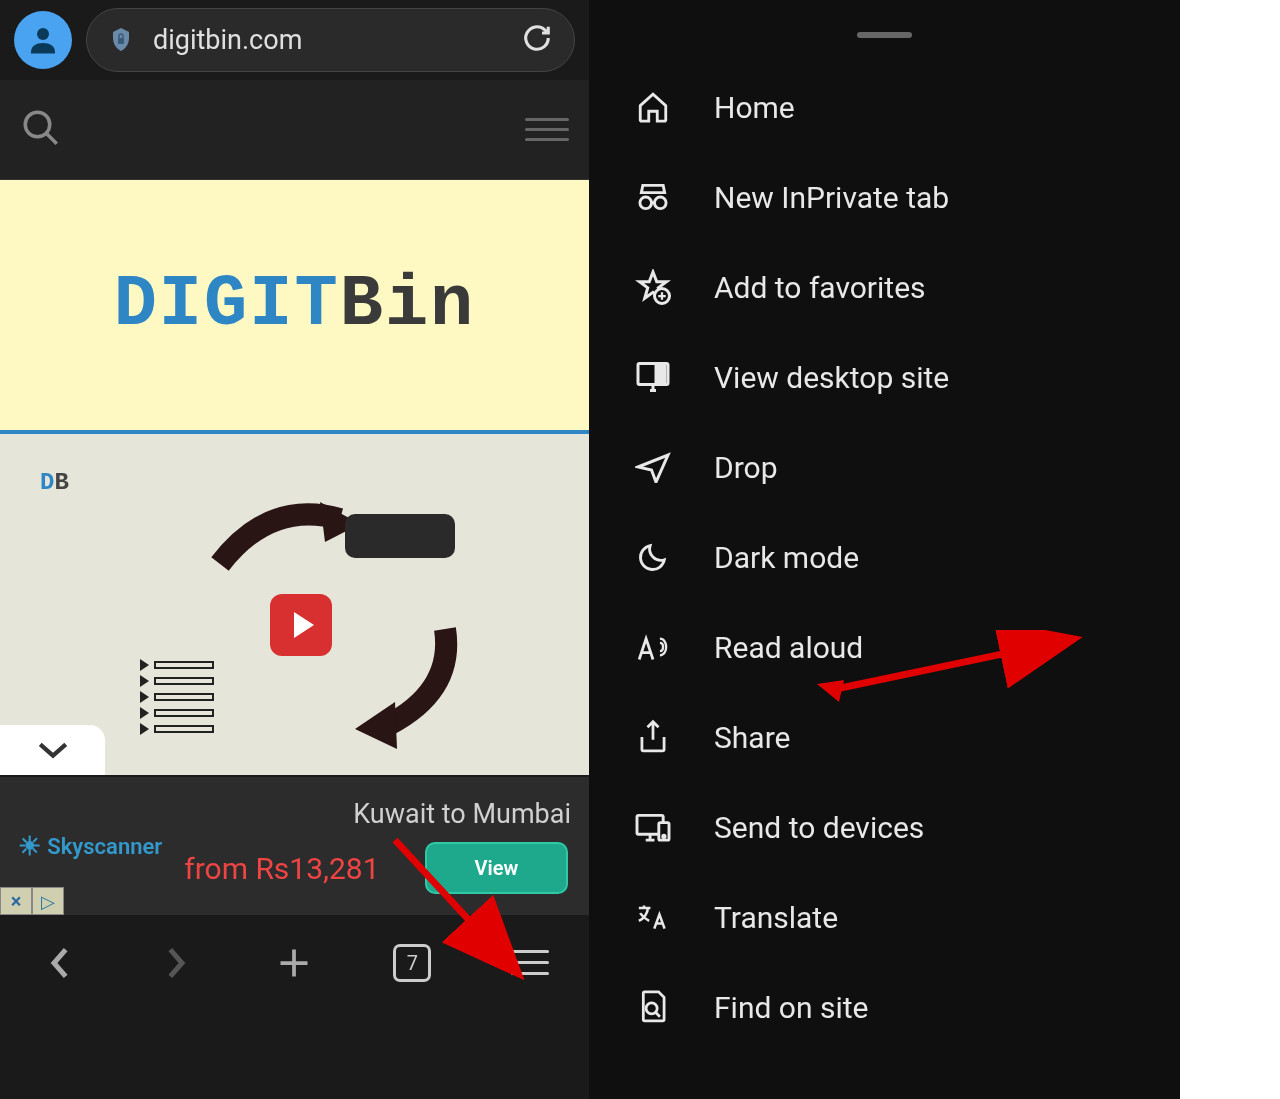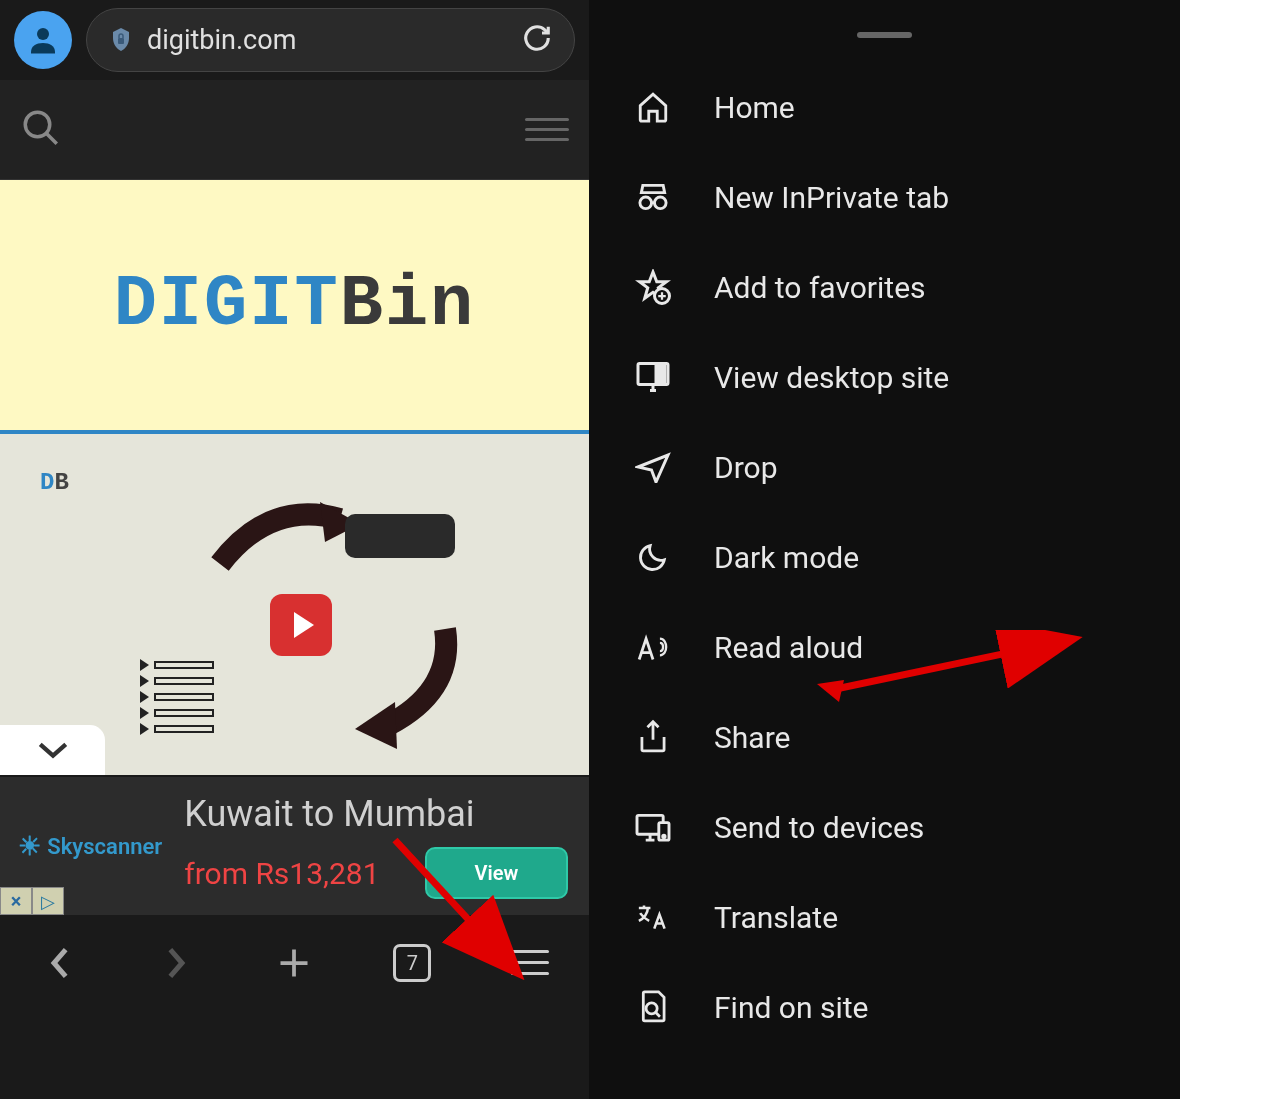--- a/index.html
+++ b/index.html
@@ -51,21 +51,21 @@
     }
     
     .url-bar {
       flex: 1;
       background: #2a2a2a;
       border-radius: 40px;
       height: 64px;
       display: flex;
       align-items: center;
       padding: 0 22px;
-      gap: 14px;
+      gap: 20px;
       border: 1px solid #444;
     }
     
     .lock-icon {
       color: #8a8a8a;
       display: flex;
       align-items: center;
     }
     
     .url-text {
@@ -266,21 +266,22 @@
     
     .ad-content {
       flex: 1;
       display: flex;
       flex-direction: column;
       gap: 12px;
     }
     
     .ad-title {
       color: #d0d0d0;
-      font-size: 36px;
+      font-size: 27px;
+      text-align: right;
     }
     
     .ad-bottom {
       display: flex;
       align-items: center;
       gap: 45px;
     }
     
     .ad-price {
       color: #ef4444;

